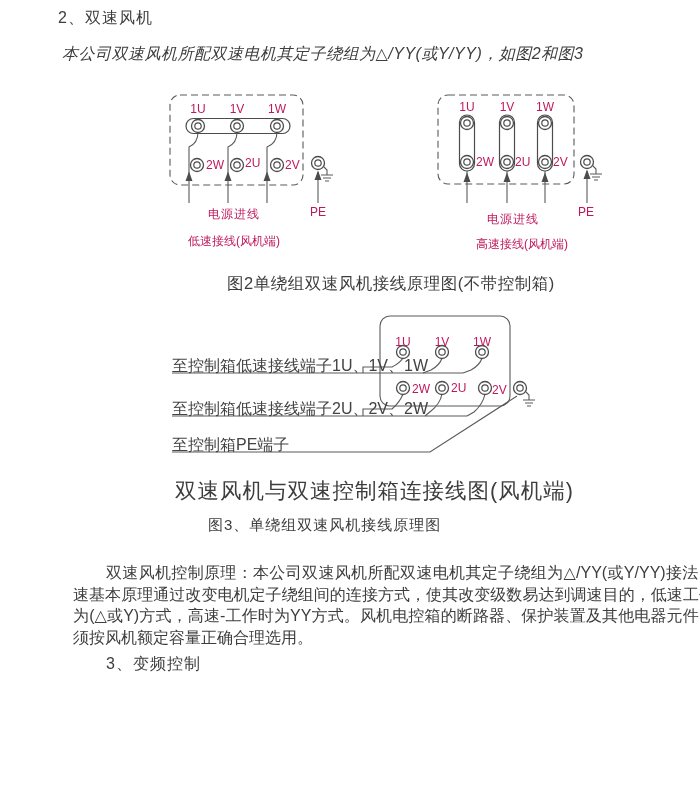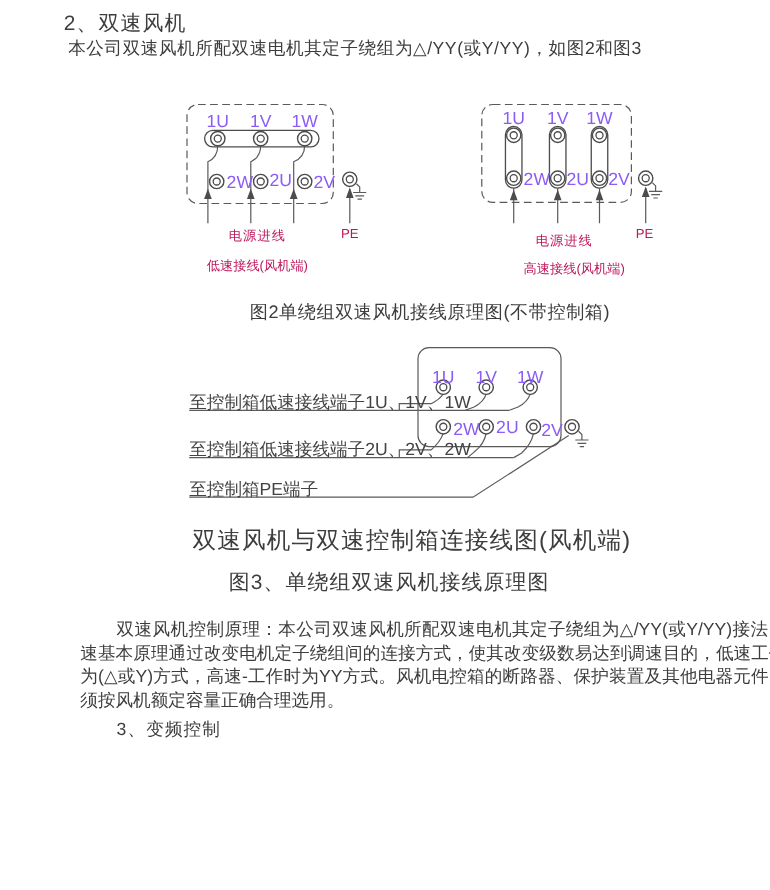--- a/index.html
+++ b/index.html
@@ -3,48 +3,48 @@
 <meta charset="utf-8">
 <style>
   html,body{margin:0;padding:0;}
   body{
     width:700px;height:809px;position:relative;overflow:hidden;
     background:#ffffff;
     font-family:"Liberation Sans","DejaVu Sans",sans-serif;
     color:#3d3d3d;
   }
   .abs{position:absolute;}
-  .h2{font-size:19px;letter-spacing:1px;}
+  .h2{font-size:16px;letter-spacing:1px;}
   .intro{font-size:16px;letter-spacing:0.5px;}
   .diag-label{font-size:12px;white-space:nowrap;color:#be185d;}
-  .term-label{font-size:16px;white-space:nowrap;color:#8b5cf6;}
+  .term-label{font-size:12px;white-space:nowrap;color:#be185d;}
   .centered{transform:translateX(-50%);}
   .fig-caption{font-size:16.5px;letter-spacing:0.5px;white-space:nowrap;text-align:center;}
   .fig3-title{font-size:21.5px;letter-spacing:1px;white-space:nowrap;}
-  .fig3-caption{font-size:19px;letter-spacing:1px;white-space:nowrap;}
+  .fig3-caption{font-size:15px;letter-spacing:1px;white-space:nowrap;}
   .wire-label{font-size:16px;white-space:nowrap;color:#434343;}
   .bodytext{
     position:absolute;left:25px;top:562px;width:658px;
     font-size:16px;line-height:21.5px;text-align:justify;margin-left:48px;
   }
   .bodytext p{margin:0;text-indent:33px;}
   .bodytext .h3{margin:5px 0 5px 33px;text-indent:0;font-size:16px;letter-spacing:1px;}
   svg{position:absolute;left:0;}
   svg .ln{fill:none;stroke:#5a5a5a;stroke-width:1.1;}
   svg .dash{fill:none;stroke:#5a5a5a;stroke-width:1.1;stroke-dasharray:7 4;}
   svg .term-o{fill:#ffffff;stroke:#4c4c4c;stroke-width:1.3;}
   svg .term-i{fill:#ffffff;stroke:#4c4c4c;stroke-width:1.2;}
   svg .bar{fill:none;stroke:#4c4c4c;stroke-width:1.2;}
   svg .arrow{fill:#4c4c4c;stroke:none;}
 </style>
 </head>
 <body>
 
 <div class="abs h2" style="left:58px;top:8px;">2、双速风机</div>
-<div class="abs intro" style="left:62px;top:34px;">本公司双速风机所配双速电机其定子绕组为△/YY(或Y/YY)，如图2和图3</div>
+<div class="abs intro" style="left:62px;top:44px;font-style:italic;">本公司双速风机所配双速电机其定子绕组为△/YY(或Y/YY)，如图2和图3</div>
 
 <svg class="abs" style="top:85px;" width="700" height="175" viewBox="0 85 700 175">
 
   <g>
     <rect class="dash" x="170" y="95" width="133" height="90" rx="10"></rect>
     <rect class="bar" x="186" y="118.5" width="104" height="15" rx="7.5"></rect>
 
     <path class="ln" d="M198,132 Q198,143 189,147 L189,203"></path>
     <path class="ln" d="M237,132 Q237,143 228,147 L228,203"></path>
     <path class="ln" d="M277,132 Q277,143 267,147 L267,203"></path>

